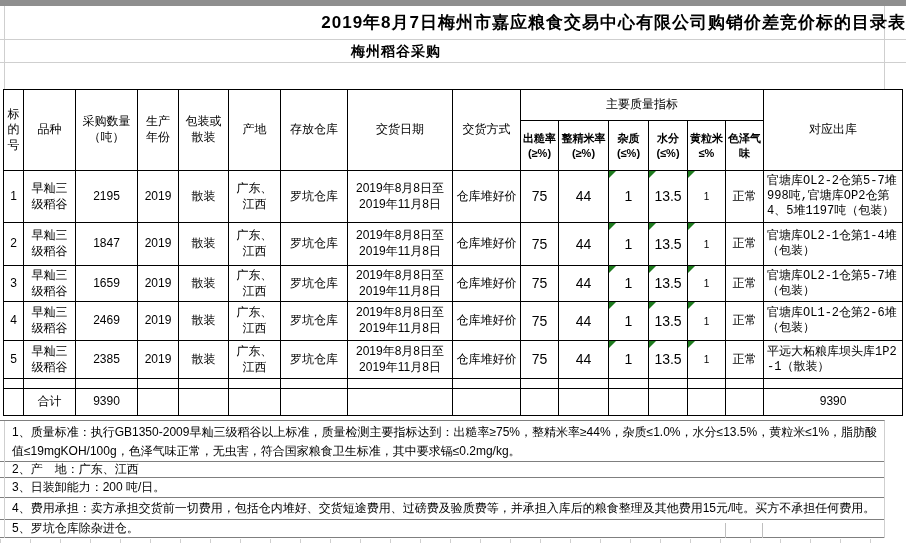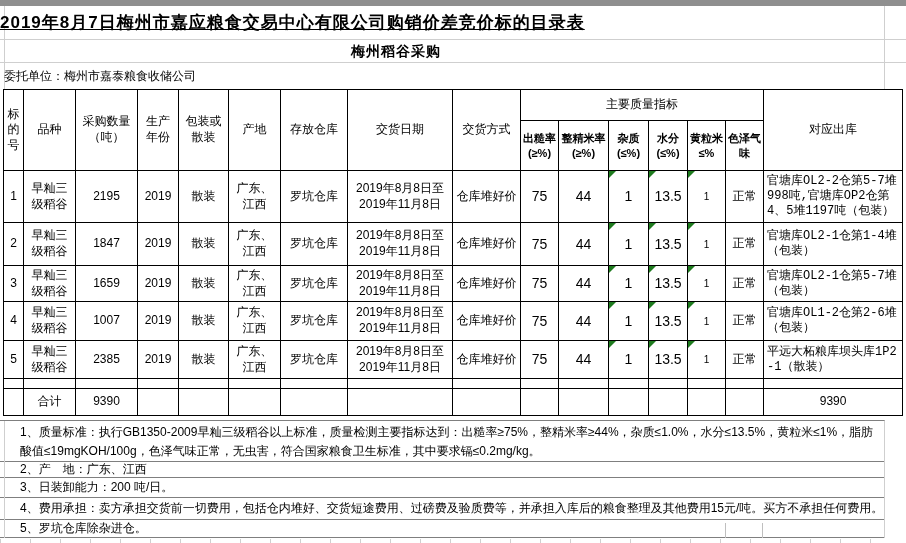--- a/index.html
+++ b/index.html
@@ -5,21 +5,21 @@
   html,body { margin:0; padding:0; }
   body { font-family:"Liberation Sans", sans-serif; color:#000; }
   #root { position:relative; width:906px; height:543px; background:#fff; overflow:hidden; }
 
   .top-strip { position:absolute; left:0; top:0; width:906px; height:6px; background:#8f8f8f; }
 
   .gl-h { position:absolute; left:0; width:906px; height:1px; background:#cfcfcf; }
   .gl-v { position:absolute; width:1px; background:#cfcfcf; }
 
   .title { position:absolute; left:0; top:7px; width:906px; height:32px; line-height:32px;
-           text-align:left; font-weight:bold; font-size:17px; letter-spacing:1px;text-decoration:underline; }
+           text-align:right; font-weight:bold; font-size:17px; letter-spacing:1px; }
   .subtitle { position:absolute; left:0; top:40px; width:792px; height:22px; line-height:22px;
               text-align:center; font-weight:bold; font-size:14px; letter-spacing:1px; }
   .entrust { position:absolute; left:0; top:63px; width:906px; height:26px; line-height:26px;
              font-size:12px; padding-left:4px; box-sizing:border-box; }
 
   table.tbl { position:absolute; left:3px; top:89px; width:899px; border-collapse:collapse;
               table-layout:fixed; background:#fff; font-size:12px; }
   .tbl th, .tbl td { border:1px solid #000; padding:0; font-weight:normal; text-align:center;
                      vertical-align:middle; white-space:pre-line; overflow:hidden; line-height:1.3; }
   tr.h1 { height:31px; }
@@ -33,21 +33,21 @@
   span.flag { position:absolute; top:0; left:0; width:0; height:0;
               border-top:7px solid #1e7b1e; border-right:7px solid transparent; }
   tr.empty-row { height:10px; }
   tr.empty-row td { font-size:2px; line-height:2px; }
   tr.total-row { height:27px; }
   tr.total-row td { font-size:12px; }
 
   .notes { position:absolute; left:0; top:420px; width:885px; border-top:1px solid #7f7f7f;
            border-right:1px solid #cfcfcf; box-sizing:border-box; }
   .note { box-sizing:border-box; border-bottom:1px solid #7f7f7f; font-size:12px;
-          padding-left:20px; display:flex; align-items:center; }
+          padding-left:12px; display:flex; align-items:center; }
   .note.n1 { height:41px; display:block; line-height:19px; padding-top:2px; }
   .note.n2 { height:16px; }
   .note.n3 { height:20px; }
   .note.n4 { height:22px; }
   .note.n5 { height:18px;text-align:center; }
 
   .bottom-strip { position:absolute; left:0; top:539px; width:885px; height:4px;
                   background:repeating-linear-gradient(to right, #cfcfcf 0 1px, transparent 1px 30px); }
   .stub { position:absolute; top:523px; height:15px; width:1px; background:#bfbfbf; }
 </style>
@@ -57,21 +57,20 @@
 <div id="root">
   <div class="top-strip"></div>
 
   <div class="gl-h" style="top:39px"></div>
   <div class="gl-h" style="top:62px"></div>
   <div class="gl-v" style="left:4px; top:6px; height:83px"></div>
   <div class="gl-v" style="left:884px; top:6px; height:83px"></div>
 
   <div class="title">2019年8月7日梅州市嘉应粮食交易中心有限公司购销价差竞价标的目录表</div>
   <div class="subtitle">梅州稻谷采购</div>
-  <div class="entrust">委托单位：梅州市嘉泰粮食收储公司</div>
 
   <table class="tbl">
     <colgroup>
       <col style="width:20px">
         <col style="width:52px">
         <col style="width:62px">
         <col style="width:41px">
       <col style="width:50px">
         <col style="width:52px">
         <col style="width:67px">
@@ -182,21 +181,21 @@
         <td class="qv has-flag"><span class="flag"></span><span>13.5</span></td>
         <td class="qv5 has-flag"><span class="flag"></span><span>1</span></td>
         <td>正常</td>
         <td class="out">官塘库OL2-1仓第5-7堆
 （包装）</td>
       </tr>
       <tr style="height:39px">
         <td>4</td>
         <td>早籼三
 级稻谷</td>
-        <td>1007</td>
+        <td>2469</td>
         <td>2019</td>
         <td>散装</td>
         <td>广东、
 江西</td>
         <td>罗坑仓库</td>
         <td class="date">2019年8月8日至
 2019年11月8日</td>
         <td>仓库堆好价</td>
         <td class="qv">75</td>
         <td class="qv">44</td>

